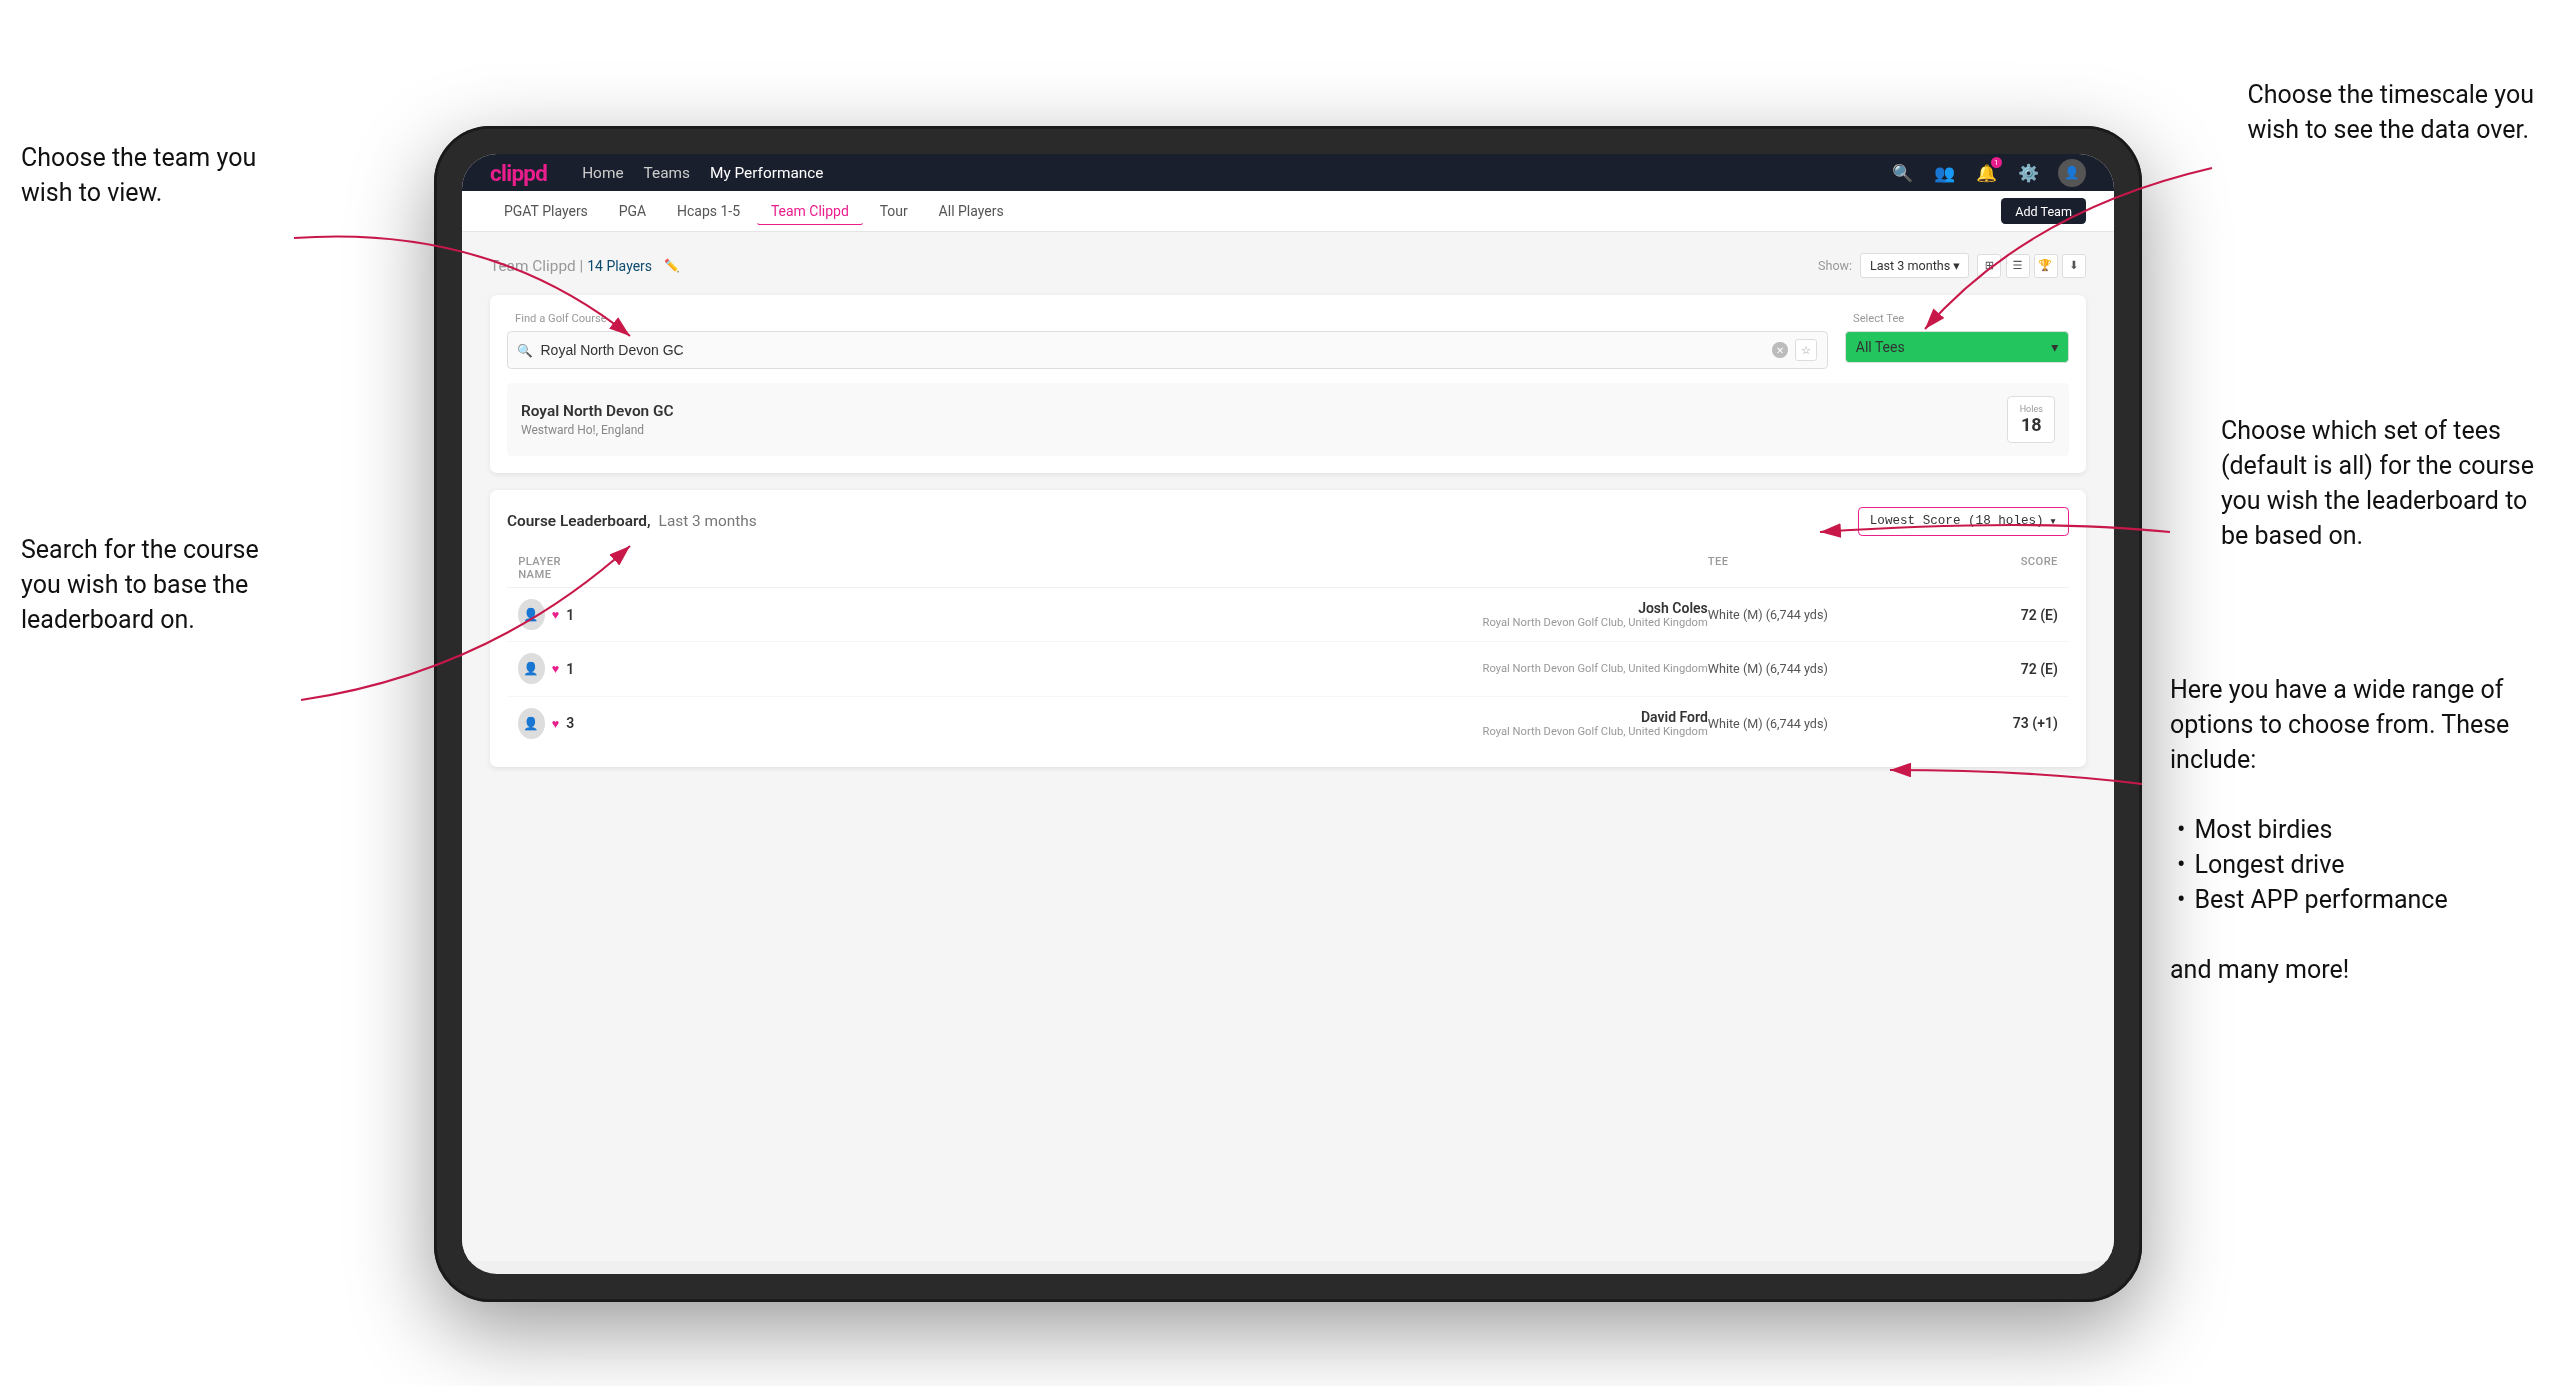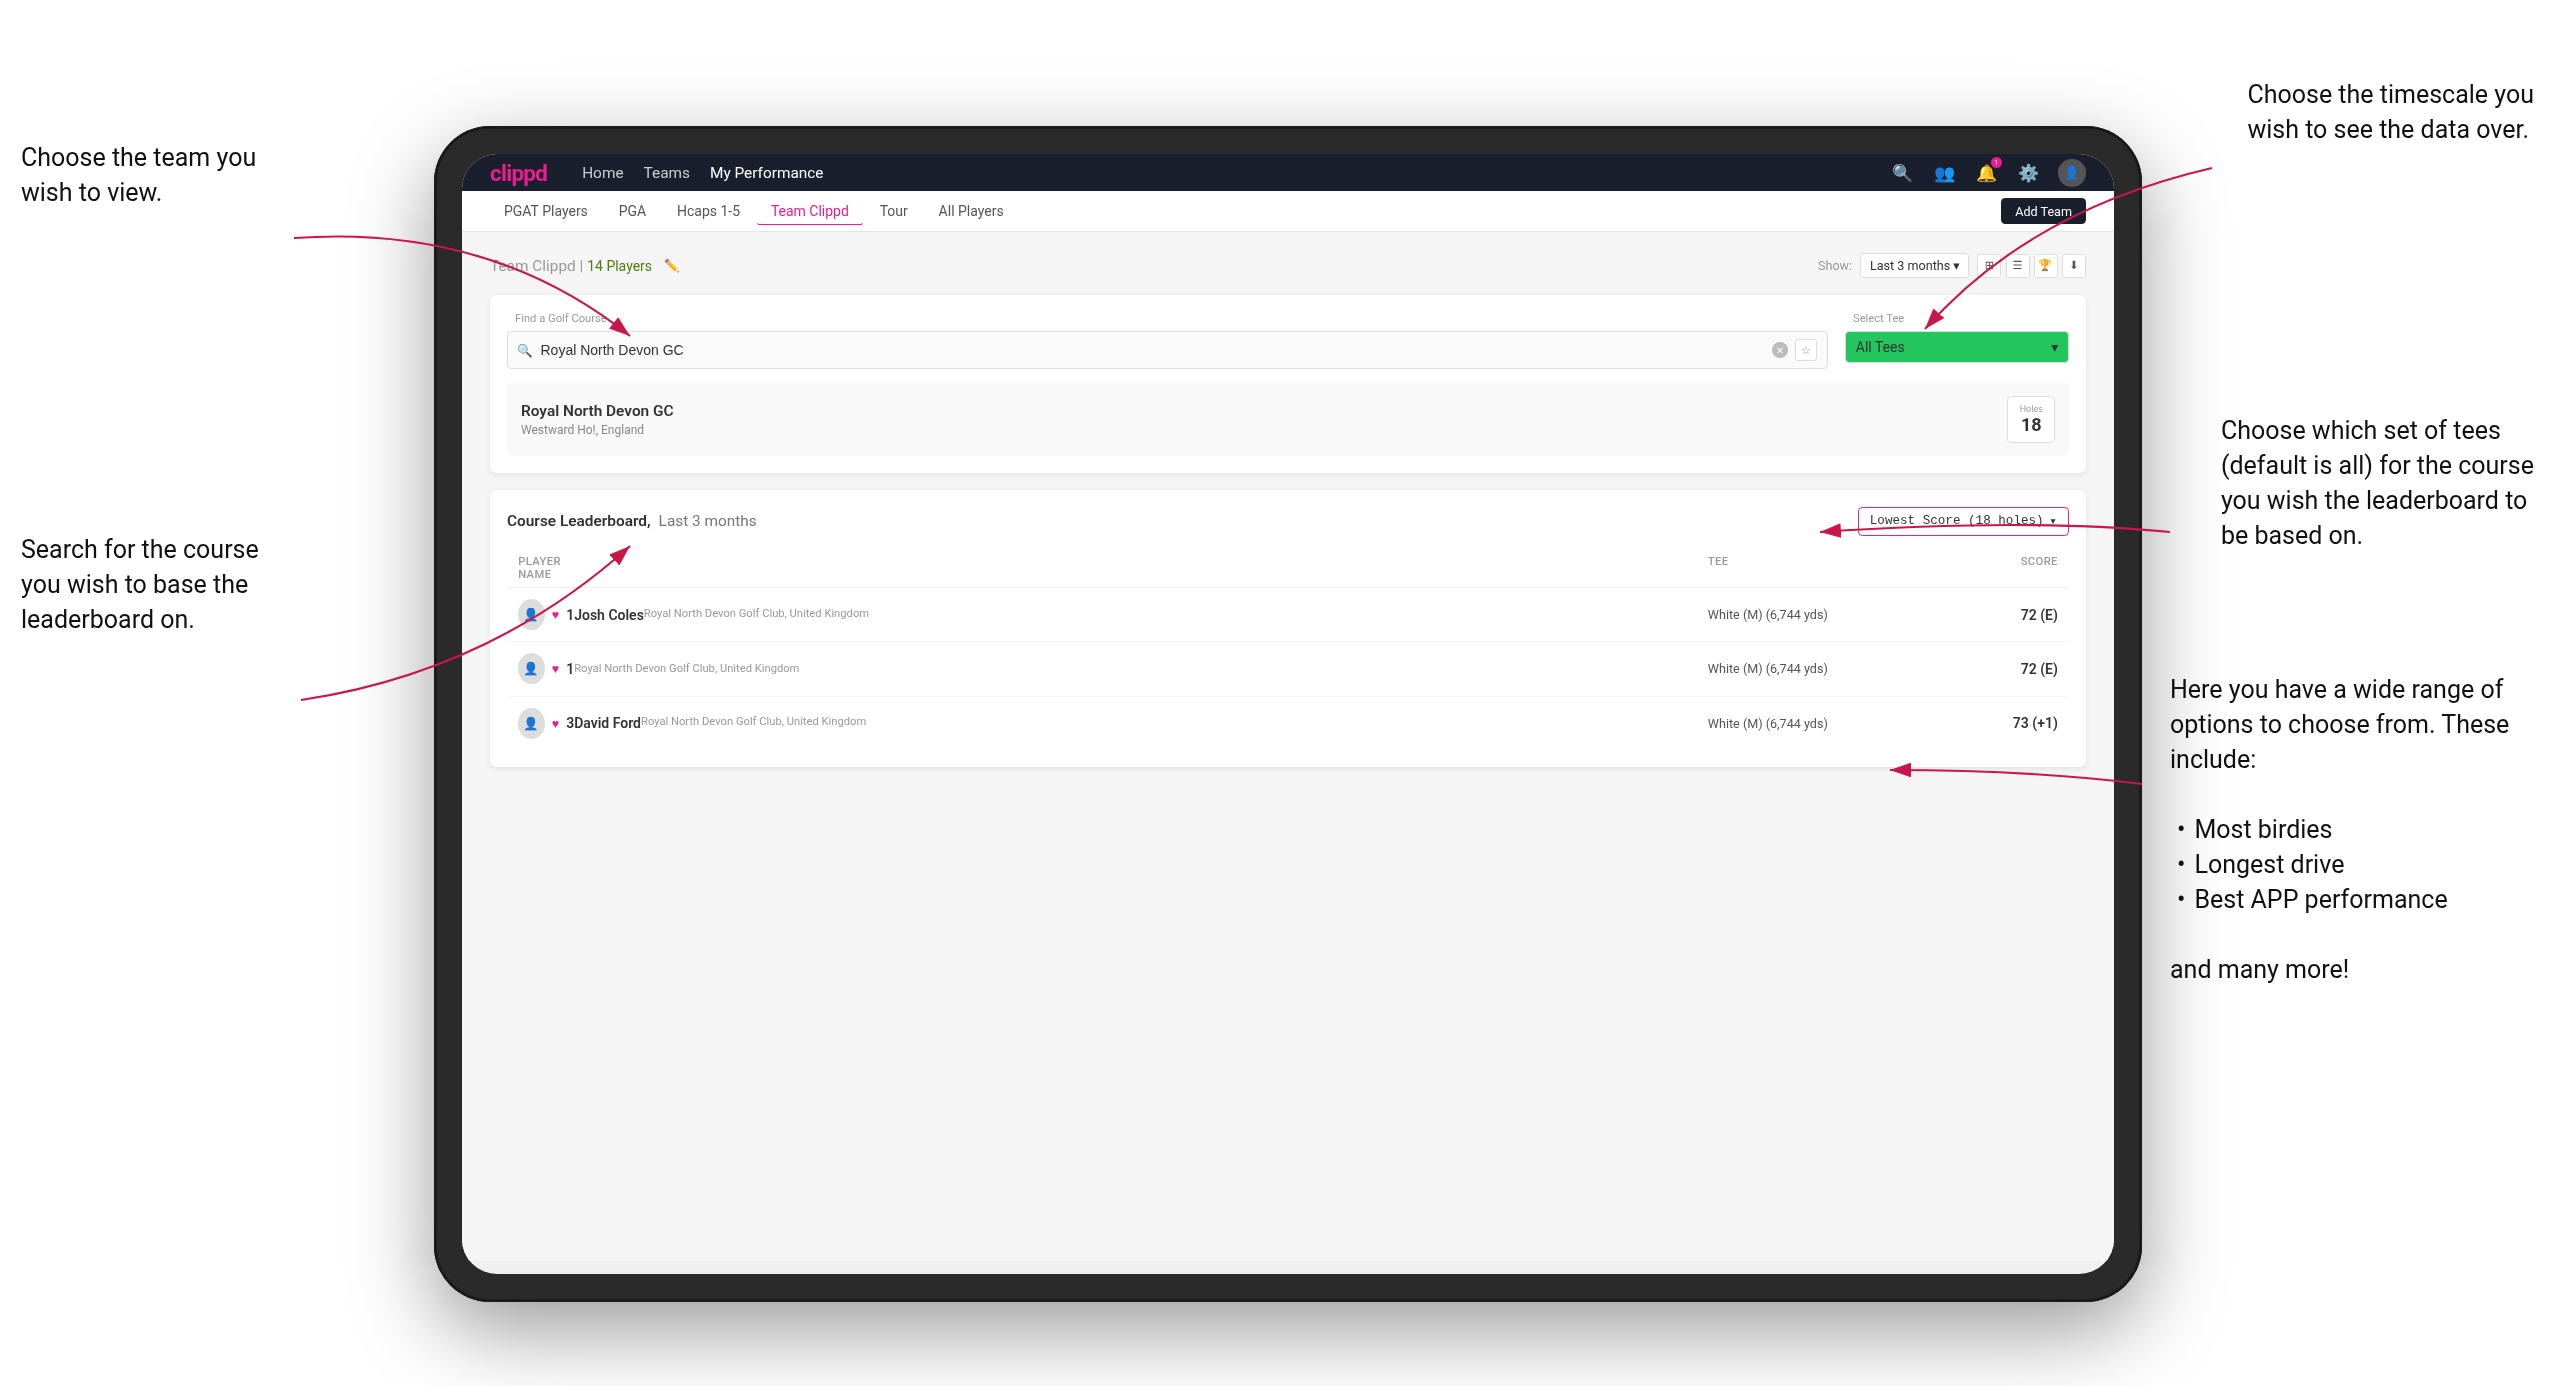--- a/index.html
+++ b/index.html
@@ -454,21 +454,21 @@
     }
 
     .rank-num {
       font-size: 14px;
       font-weight: 600;
       color: #333;
     }
 
     .player-info {
       display: flex;
-      flex-direction: row;
+      flex-direction: column;
       text-align: right;
     }
 
     .player-name {
       font-size: 14px;
       font-weight: 600;
       color: #333;
     }
 
     .player-club {
@@ -599,21 +599,21 @@
       <div class="add-team-btn">Add Team</div>
     </div>
 
     <div class="main-content">
 
       <div class="team-header">
         <div style="display:flex; align-items:center; gap:5.6px;">
           <span class="team-title">
             <span>Team Clippd</span>
             <span style="color:#999; font-weight:400;"> | </span>
-            <span style="color:#4d7c0f;font-size:14px;font-weight:400;">14 Players</span>
+            <span style="color:#0c4a6e;font-size:14px;font-weight:400;">14 Players</span>
           </span>
           <span class="edit-icon">✏️</span>
         </div>
         <div class="show-controls">
           <span class="show-label">Show:</span>
           <div class="show-select">
             <span>Last 3 months</span>
             <span> ▾</span>
           </div>
           <div class="view-icons">

